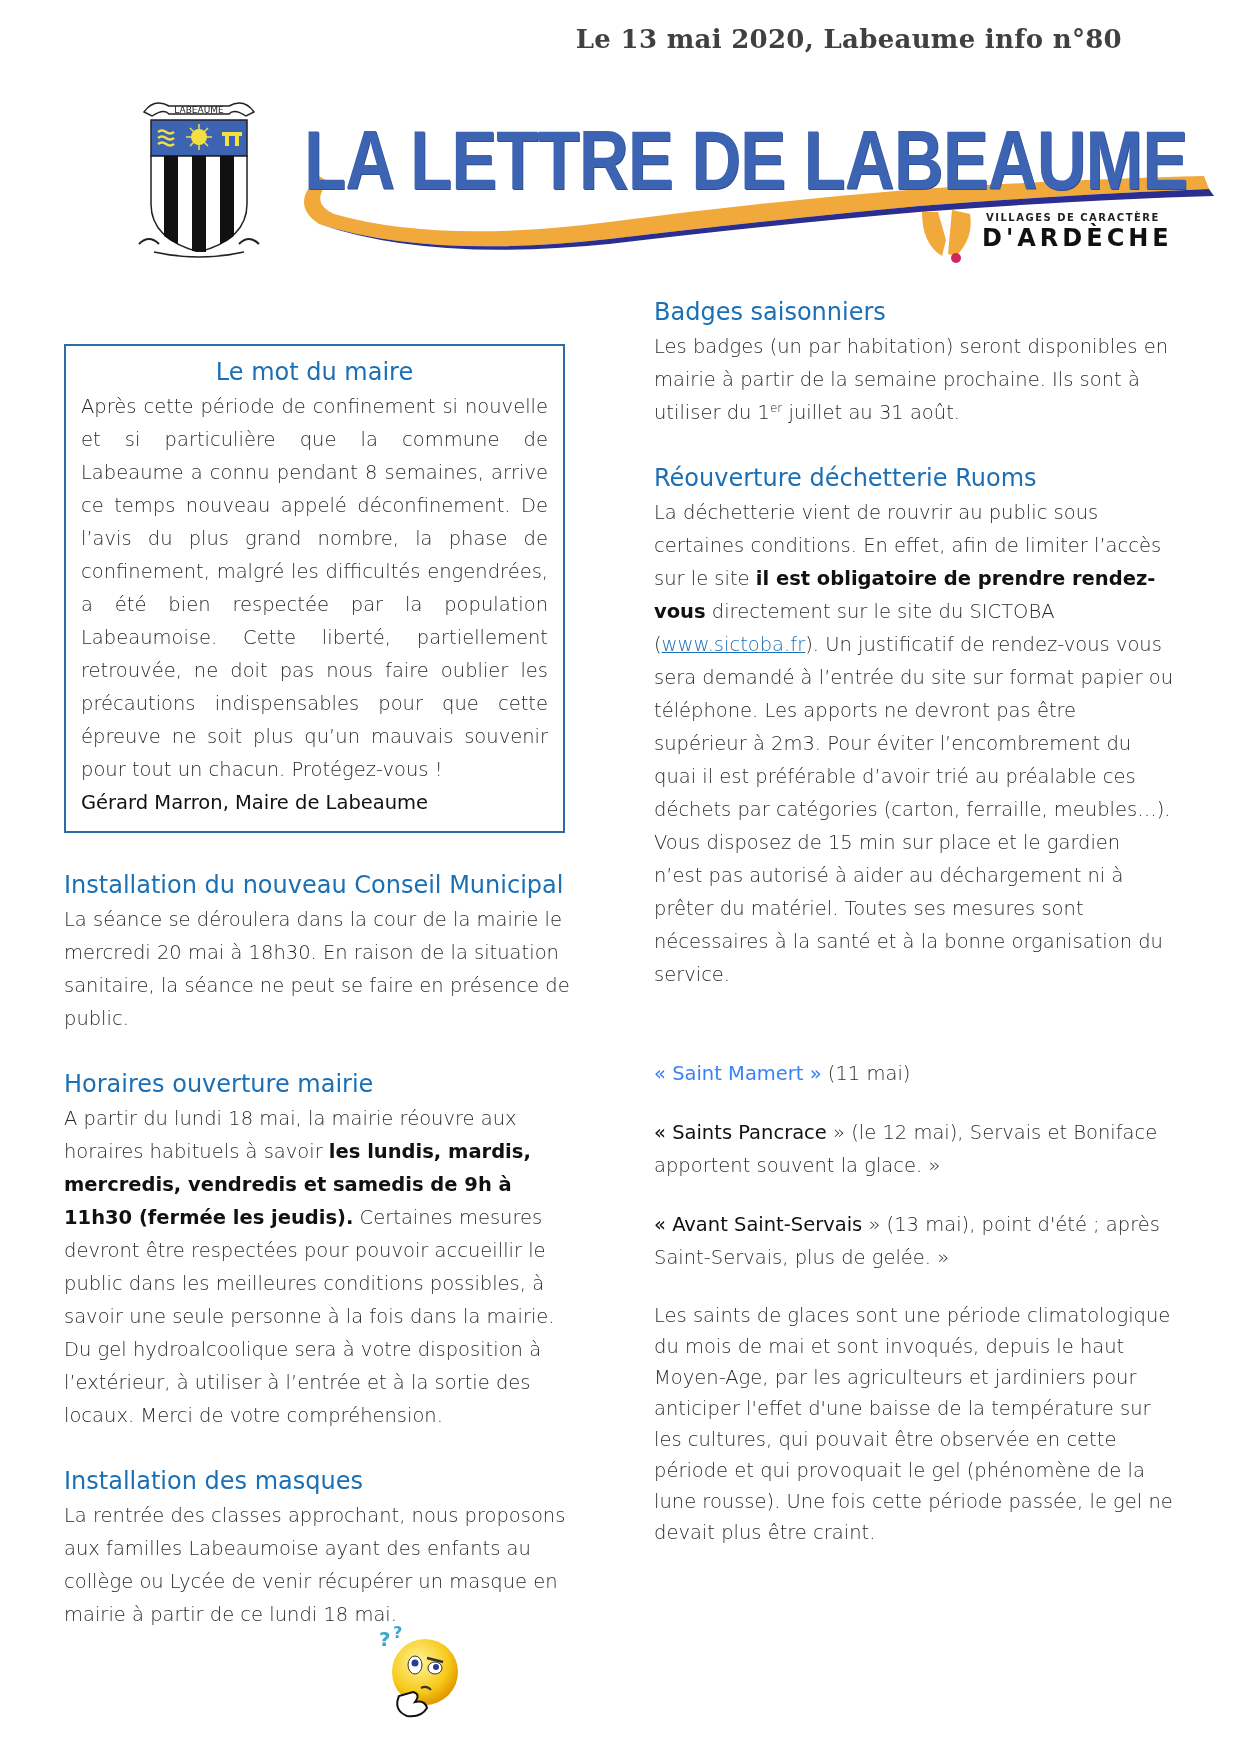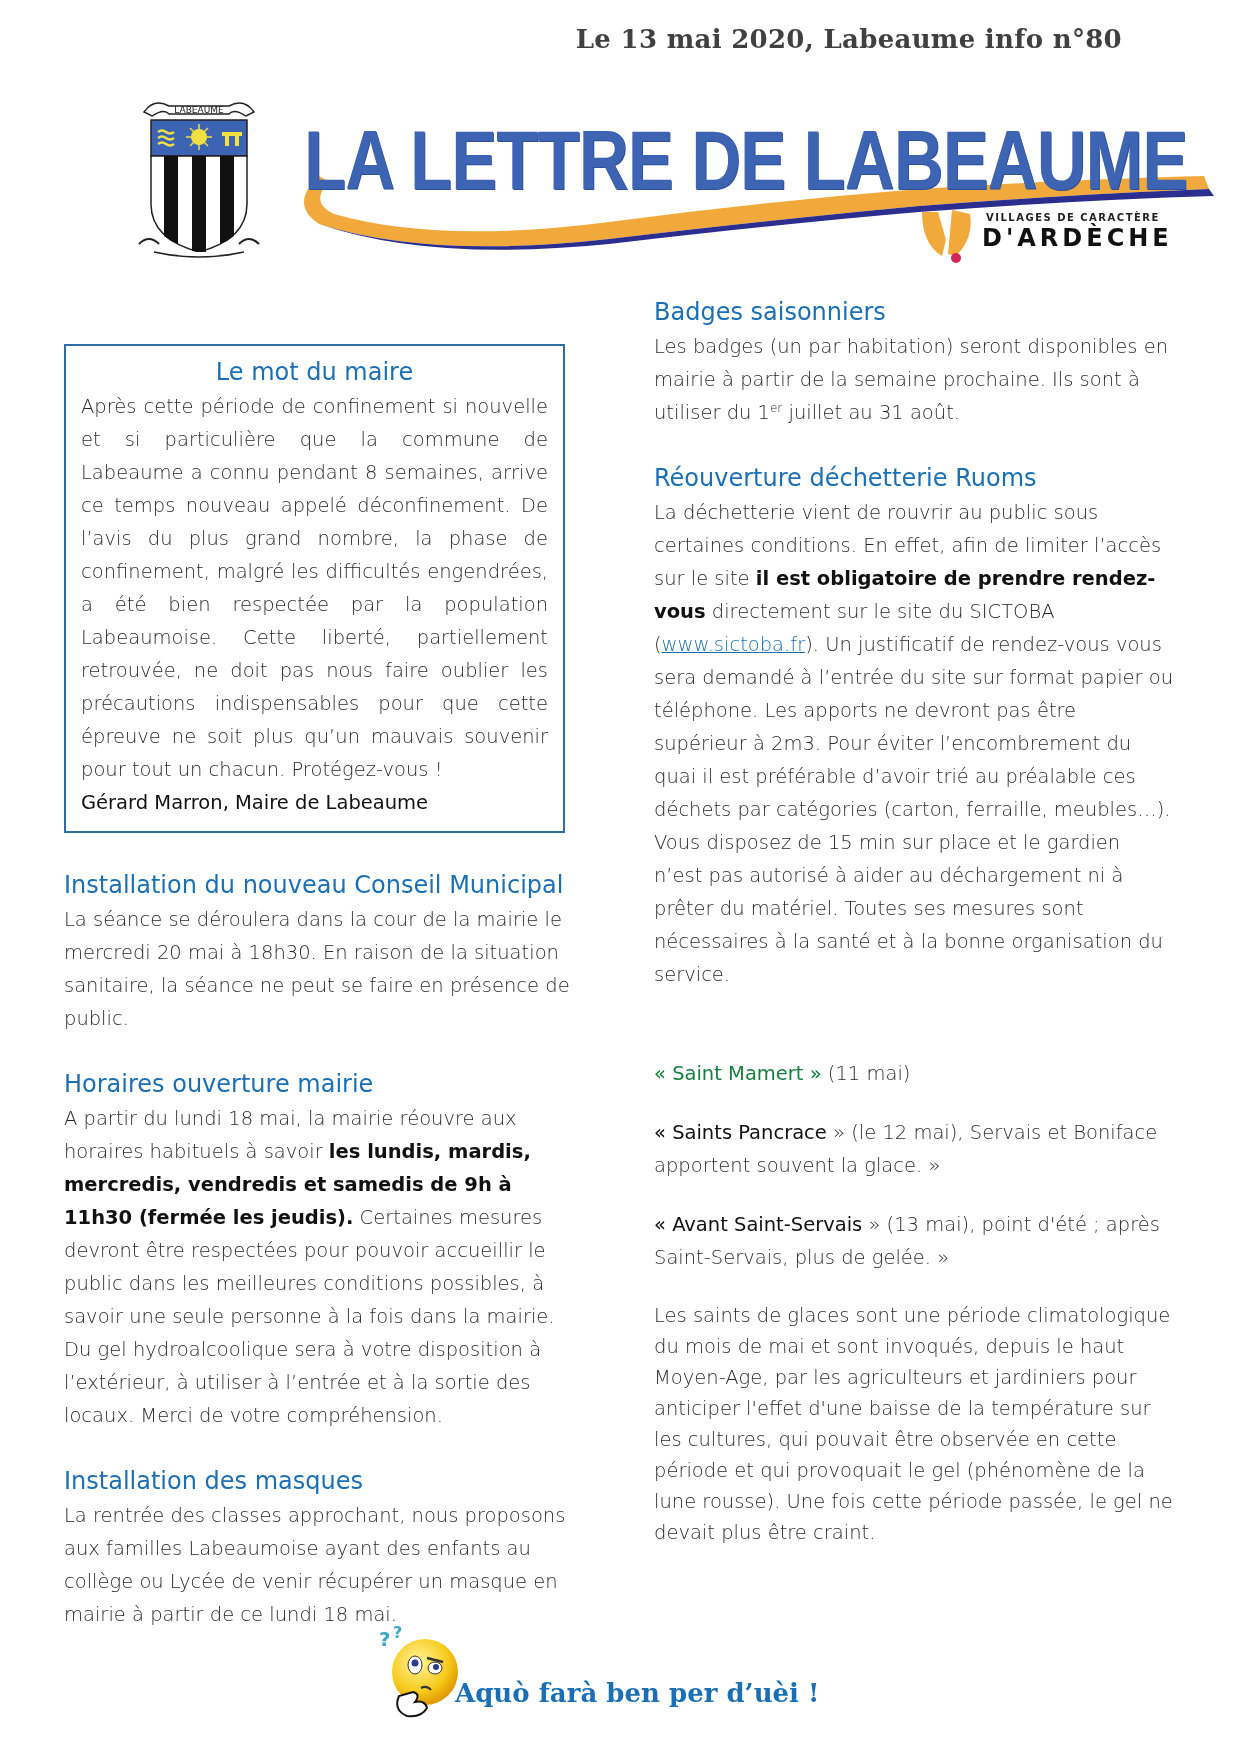--- a/index.html
+++ b/index.html
@@ -117,21 +117,21 @@
     <p><span>Les badges (un par habitation) seront disponibles en mairie à partir de la semaine prochaine. Ils sont à utiliser du 1</span><sup>er</sup><span> juillet au 31 août.</span></p>
   </div>
 
   <div class="section">
     <h2>Réouverture déchetterie Ruoms</h2>
     <p><span>La déchetterie vient de rouvrir au public sous certaines conditions. En effet, afin de limiter l’accès sur le site </span><span class="strong">il est obligatoire de prendre rendez-vous</span><span> directement sur le site du SICTOBA (</span><a>www.sictoba.fr</a><span>). Un justificatif de rendez-vous vous sera demandé à l’entrée du site sur format papier ou téléphone. Les apports ne devront pas être supérieur à 2m3. Pour éviter l’encombrement du quai il est préférable d’avoir trié au préalable ces déchets par catégories (carton, ferraille, meubles…). Vous disposez de 15 min sur place et le gardien n’est pas autorisé à aider au déchargement ni à prêter du matériel. Toutes ses mesures sont nécessaires à la santé et à la bonne organisation du service.</span></p>
   </div>
 
   <div class="gap"></div>
 
-  <p><span class="strong" style="font-weight:normal;color:#15803d">« Saint Mamert »</span><span> (11 mai)</span></p>
+  <p><span class="strong" style="font-weight:normal;color:#3b82f6">« Saint Mamert »</span><span> (11 mai)</span></p>
   <div class="gap" style="height:26px"></div>
   <p><span class="strong" style="font-weight:normal;color:#111">« Saints Pancrace</span><span> » (le 12 mai), Servais et Boniface apportent souvent la glace. »</span></p>
   <div class="gap" style="height:26px"></div>
   <p><span class="strong" style="font-weight:normal;color:#111">« Avant Saint-Servais</span><span> » (13 mai), point d'été ; après Saint-Servais, plus de gelée. »</span></p>
   <div class="gap" style="height:26px"></div>
   <p style="line-height:31px">Les saints de glaces sont une période climatologique du mois de mai et sont invoqués, depuis le haut Moyen-Age, par les agriculteurs et jardiniers pour anticiper l'effet d'une baisse de la température sur les cultures, qui pouvait être observée en cette période et qui provoquait le gel (phénomène de la lune rousse). Une fois cette période passée, le gel ne devait plus être craint.</p>
 </div>
 
 <div class="footer">
   <svg class="smiley" viewBox="0 0 90 100">
@@ -146,14 +146,13 @@
       </defs>
     <circle cx="50" cy="52" r="33" fill="url(#sg)"></circle>
     <ellipse cx="40" cy="45" rx="7" ry="9" fill="#fff" stroke="#333"></ellipse>
     <circle cx="40" cy="43" r="3.5" fill="#2a3c8f"></circle>
     <ellipse cx="60" cy="48" rx="7" ry="6" fill="#fff" stroke="#333"></ellipse>
     <circle cx="61" cy="47" r="3" fill="#2a3c8f"></circle>
     <path d="M52 38 L68 42" stroke="#333" stroke-width="2.5"></path>
     <path d="M46 68 q6 -3 10 2" stroke="#333" stroke-width="2" fill="none"></path>
     <path d="M24 76 q-6 14 8 20 q14 2 20 -8 q-2 -8 -12 -6 q6 -8 -2 -10 Z" fill="#fff" stroke="#111" stroke-width="2"></path>
   </svg>
-  <div class="motto">Aquò farà ben per d’uèi !</div>
 </div>
 
 </body></html>

